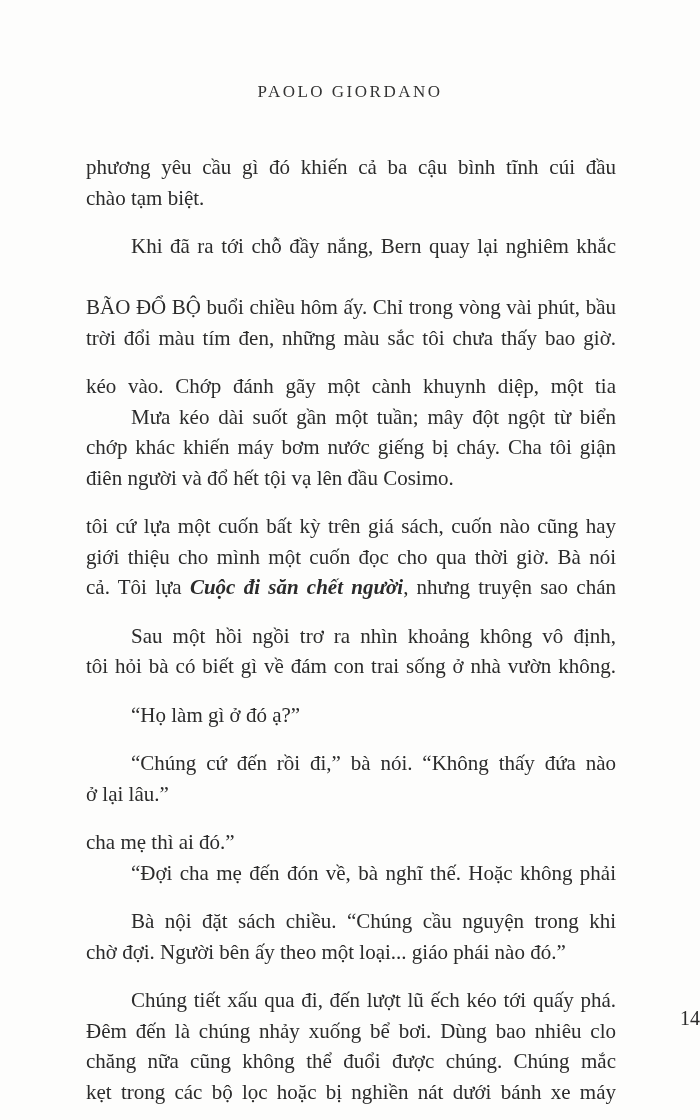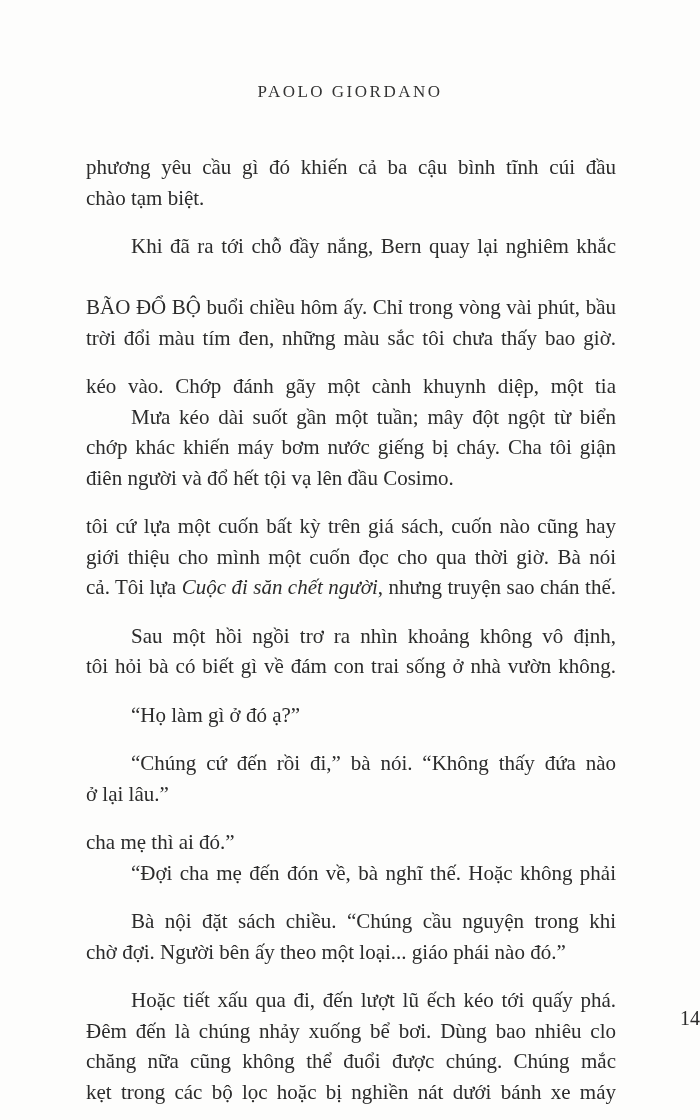--- a/index.html
+++ b/index.html
@@ -38,21 +38,21 @@
     text-align: justify;
   }
   
   .line.j::after {
     content: "";
     display: inline-block;
     width: 100%;
     height: 0;
   }
   .line.indent { text-indent: 45px; }
-  .i { font-style: italic; }
+  .i { font-style: italic; font-weight: bold; }
   .page-footer {
     position: absolute;
     top: 1007px; left: 0; right: 0;
     text-align: right;
     font-size: 20px;
     color: var(--fg, #2b2b2b);
   }
 </style>
 </head>
 <body>
@@ -98,21 +98,21 @@
       </div>
       <div class="para">
         <div class="line"><span>cha mẹ thì ai đó.”</span></div>
         <div class="line j indent"><span>“Đợi cha mẹ đến đón về, bà nghĩ thế. Hoặc không phải</span></div>
       </div>
       <div class="para">
         <div class="line j indent"><span>Bà nội đặt sách chiều. “Chúng cầu nguyện trong khi</span></div>
         <div class="line"><span>chờ đợi. Người bên ấy theo một loại... giáo phái nào đó.”</span></div>
       </div>
       <div class="para">
-        <div class="line j indent"><span>Hoặc tiết xấu qua đi, đến lượt lũ ếch kéo tới quấy phá.</span></div>
+        <div class="line j indent"><span>Chúng tiết xấu qua đi, đến lượt lũ ếch kéo tới quấy phá.</span></div>
         <div class="line j"><span>Đêm đến là chúng nhảy xuống bể bơi. Dùng bao nhiêu clo</span></div>
         <div class="line j"><span>chăng nữa cũng không thể đuổi được chúng. Chúng mắc</span></div>
         <div class="line j"><span>kẹt trong các bộ lọc hoặc bị nghiền nát dưới bánh xe máy</span></div>
       </div>
     </div>
 
   <div class="page-footer">
     <span>14</span>
   </div>
 </div>

